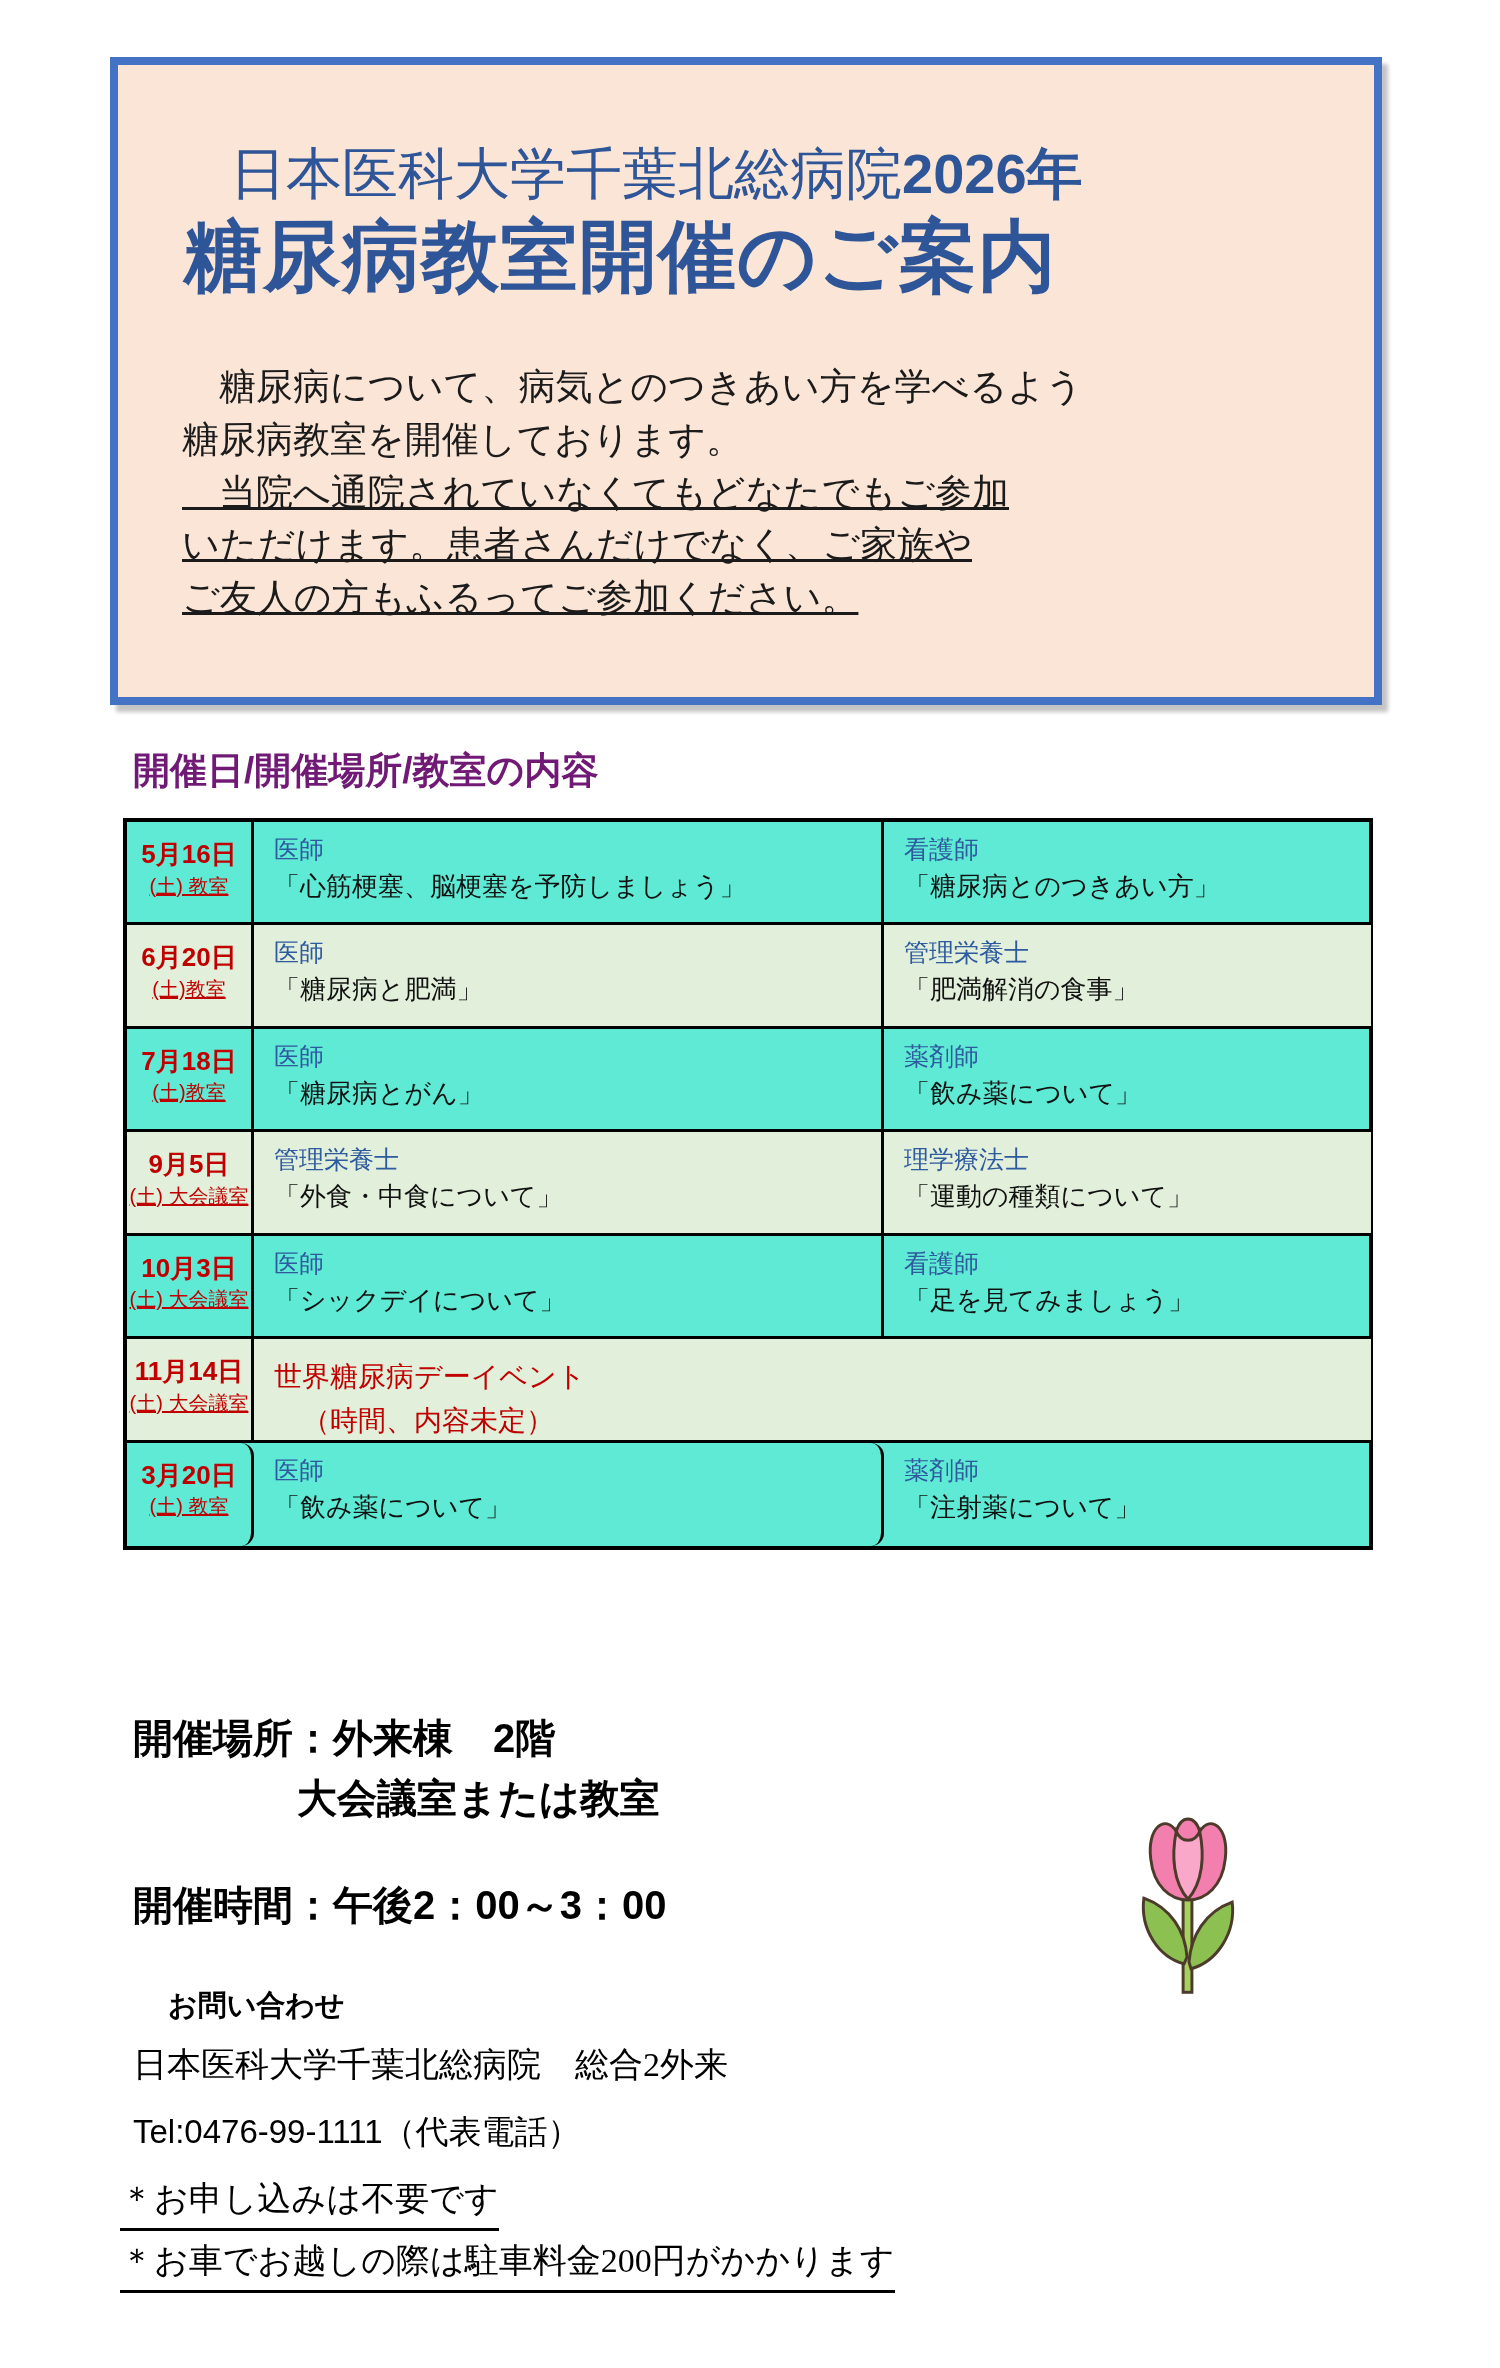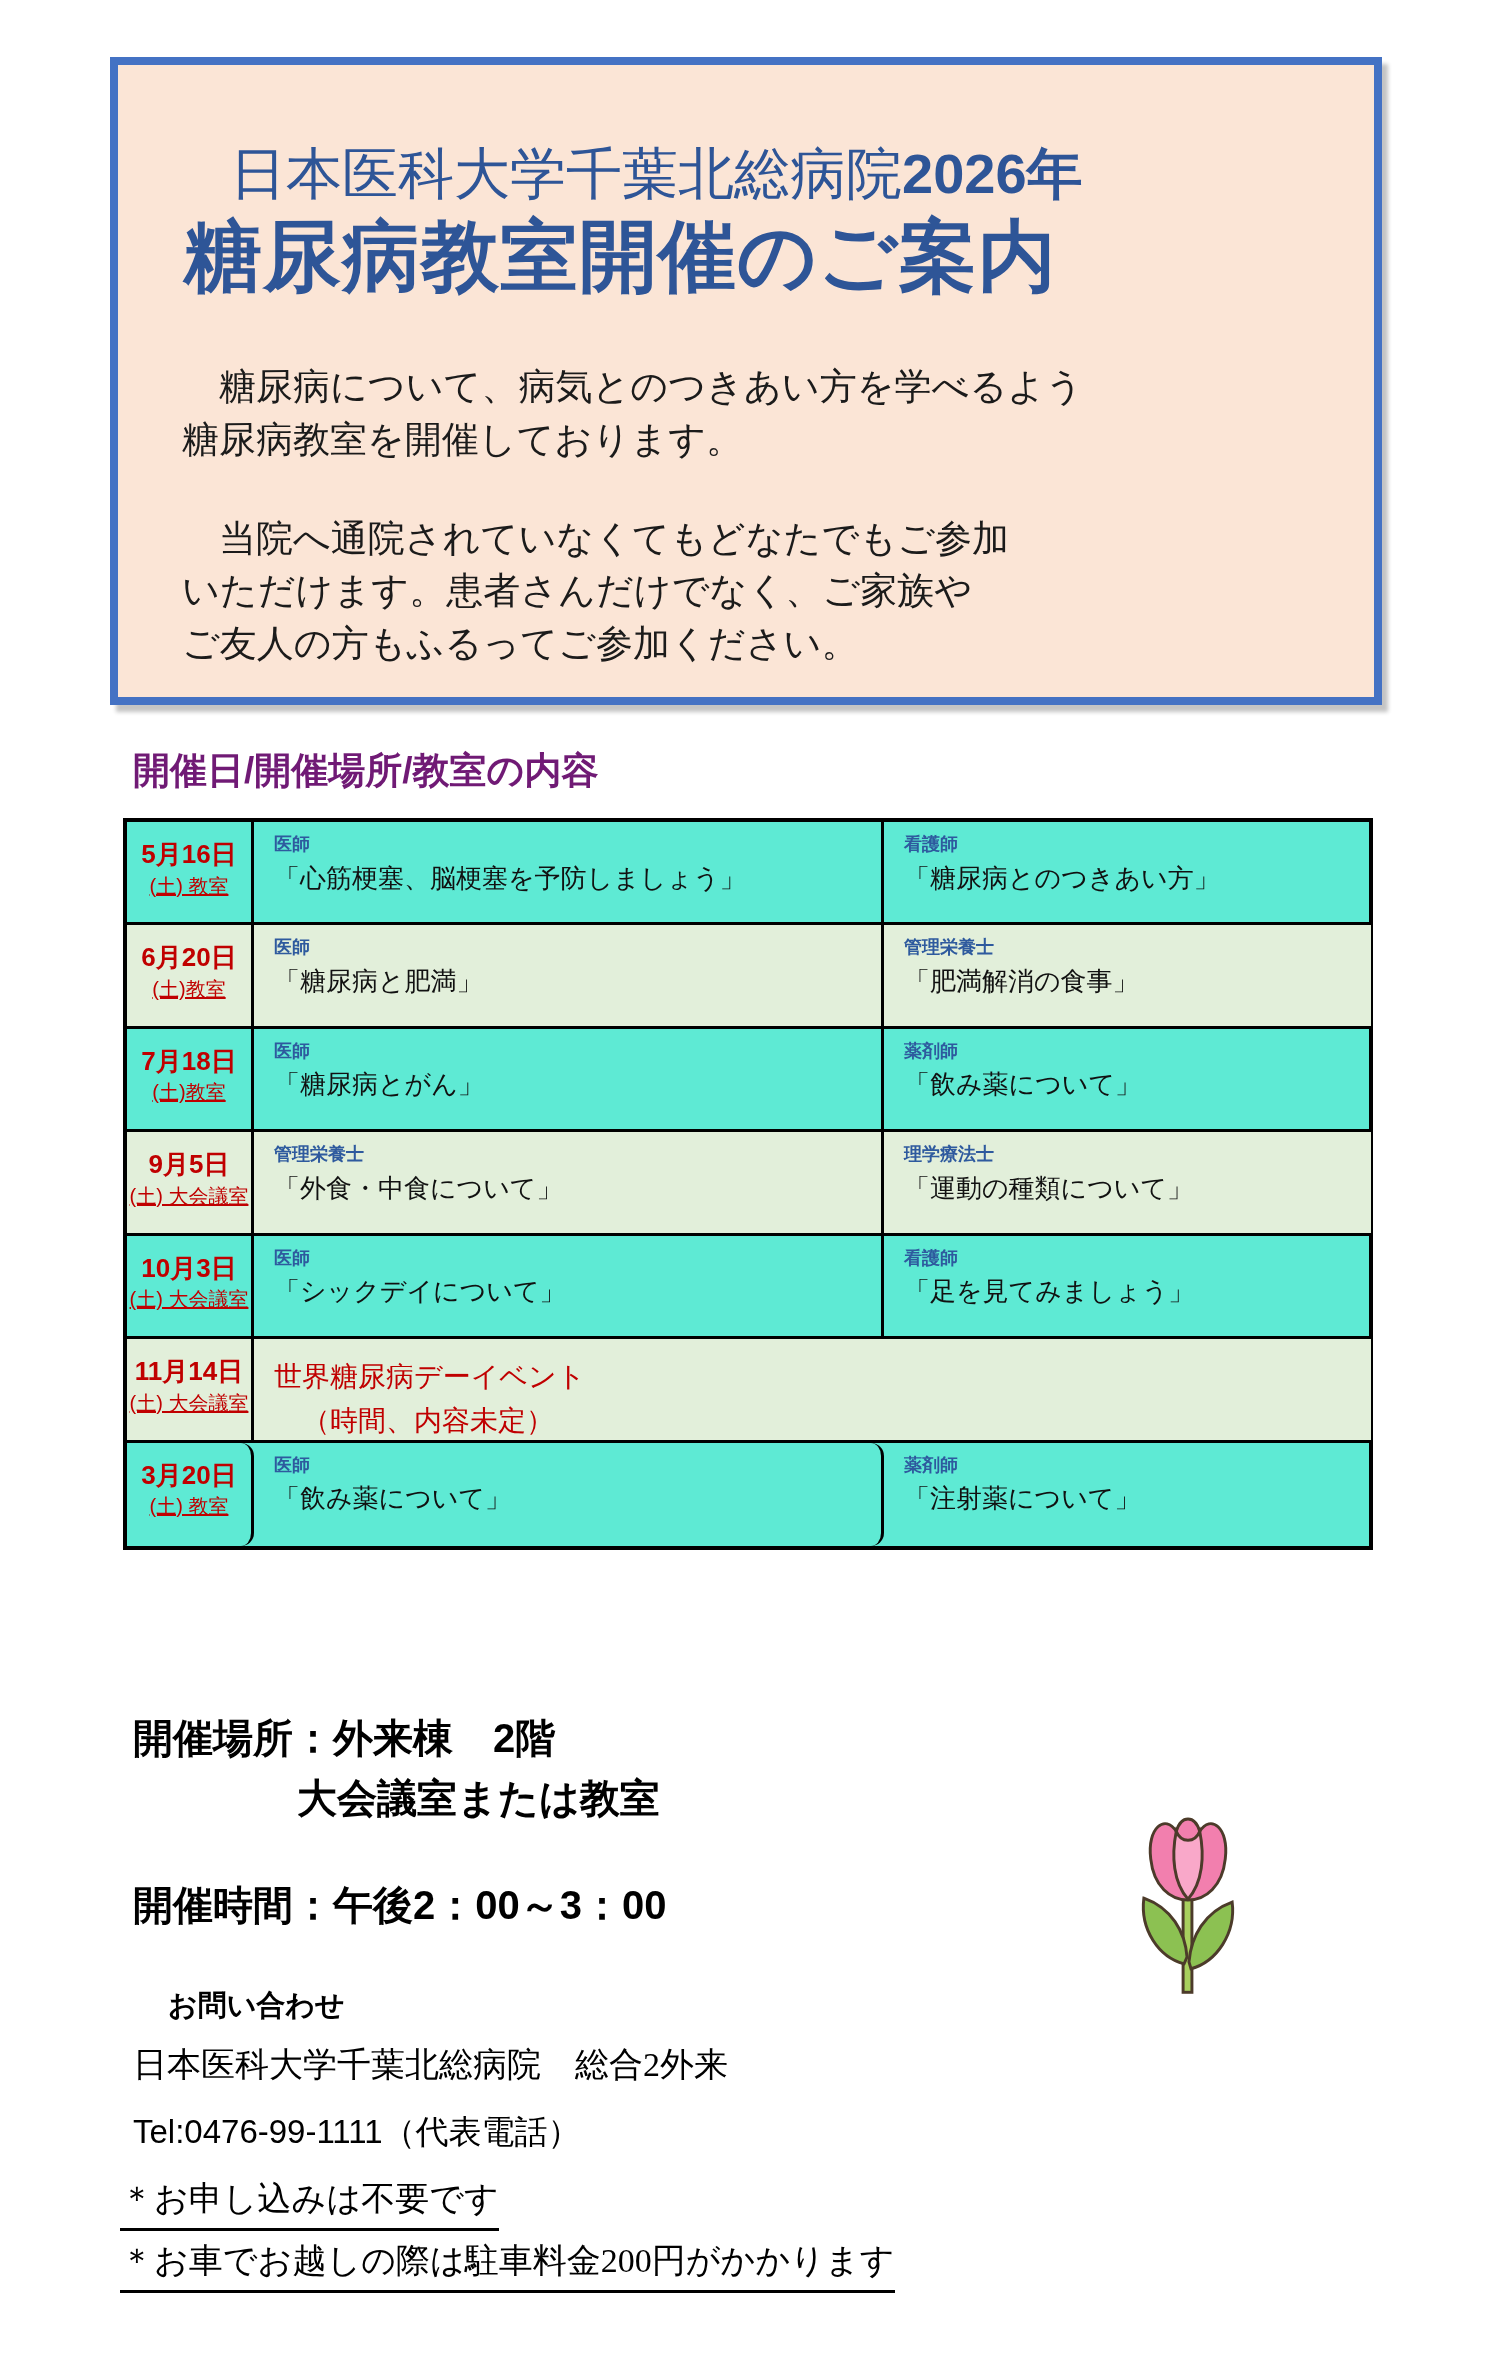--- a/index.html
+++ b/index.html
@@ -20,40 +20,40 @@
   .title-line1 .year{font-family:"Liberation Sans","DejaVu Sans",sans-serif;font-weight:bold;}
   .title-line2{
     margin:10px 0 0 66px;font-size:78px;line-height:1.05;color:#2e5597;
     font-weight:bold;white-space:nowrap;letter-spacing:1px;
   }
   .box-par{
     margin:0 50px 0 64px;font-size:37px;line-height:1.42;color:#1b1b1b;
     font-family:"Liberation Serif","DejaVu Serif",serif;white-space:pre-line;
   }
   .box-par.first{margin-top:64px;}
-  .box-par.second{margin-top:46px;}
+  .box-par.second{text-decoration:underline;}
   
   .section-heading{
     position:absolute;left:133px;top:746px;font-size:37px;font-weight:bold;color:#701a75;
   }
   
   .schedule{
     position:absolute;left:123px;top:818px;width:1250px;height:732px;
     box-sizing:border-box;border:4px solid #000;background:#5eead4;
     display:grid;grid-template-columns:127px 630px 487px;grid-template-rows:repeat(7,1fr);
   }
   .cell{border-right:3px solid #000;border-bottom:3px solid #000;box-sizing:border-box;overflow:hidden;}
   .cell.last{border-right:none;}
   .cell.bottom{border-bottom:none;border-radius:13px;}
   .cell.g{background:#e2efda;}
   .cell.date{text-align:center;padding-top:16px;color:#c00000;}
   .cell.date .d1{font-size:26px;font-weight:600;line-height:1.25;}
   .cell.date .d2{font-size:20px;margin-top:3px;line-height:1.2;text-decoration:underline;}
   .cell.content{padding:12px 6px 0 20px;}
-  .cell.content .role{font-size:18px;font-weight:bold;color:#2e5a9e;line-height:1.2;}
+  .cell.content .role{font-size:25px;font-weight:normal;color:#2e5a9e;line-height:1.2;}
   .cell.content .topic{
     font-size:26px;color:#111;margin-top:7px;
     font-family:"Liberation Serif","DejaVu Serif",serif;line-height:1.25;
   }
   .cell.merged{
     grid-column:2/4;border-right:none;padding:16px 6px 0 20px;color:#c00000;
     font-size:28px;line-height:1.55;white-space:pre-line;
     font-family:"Liberation Serif","DejaVu Serif",serif;
   }
   

